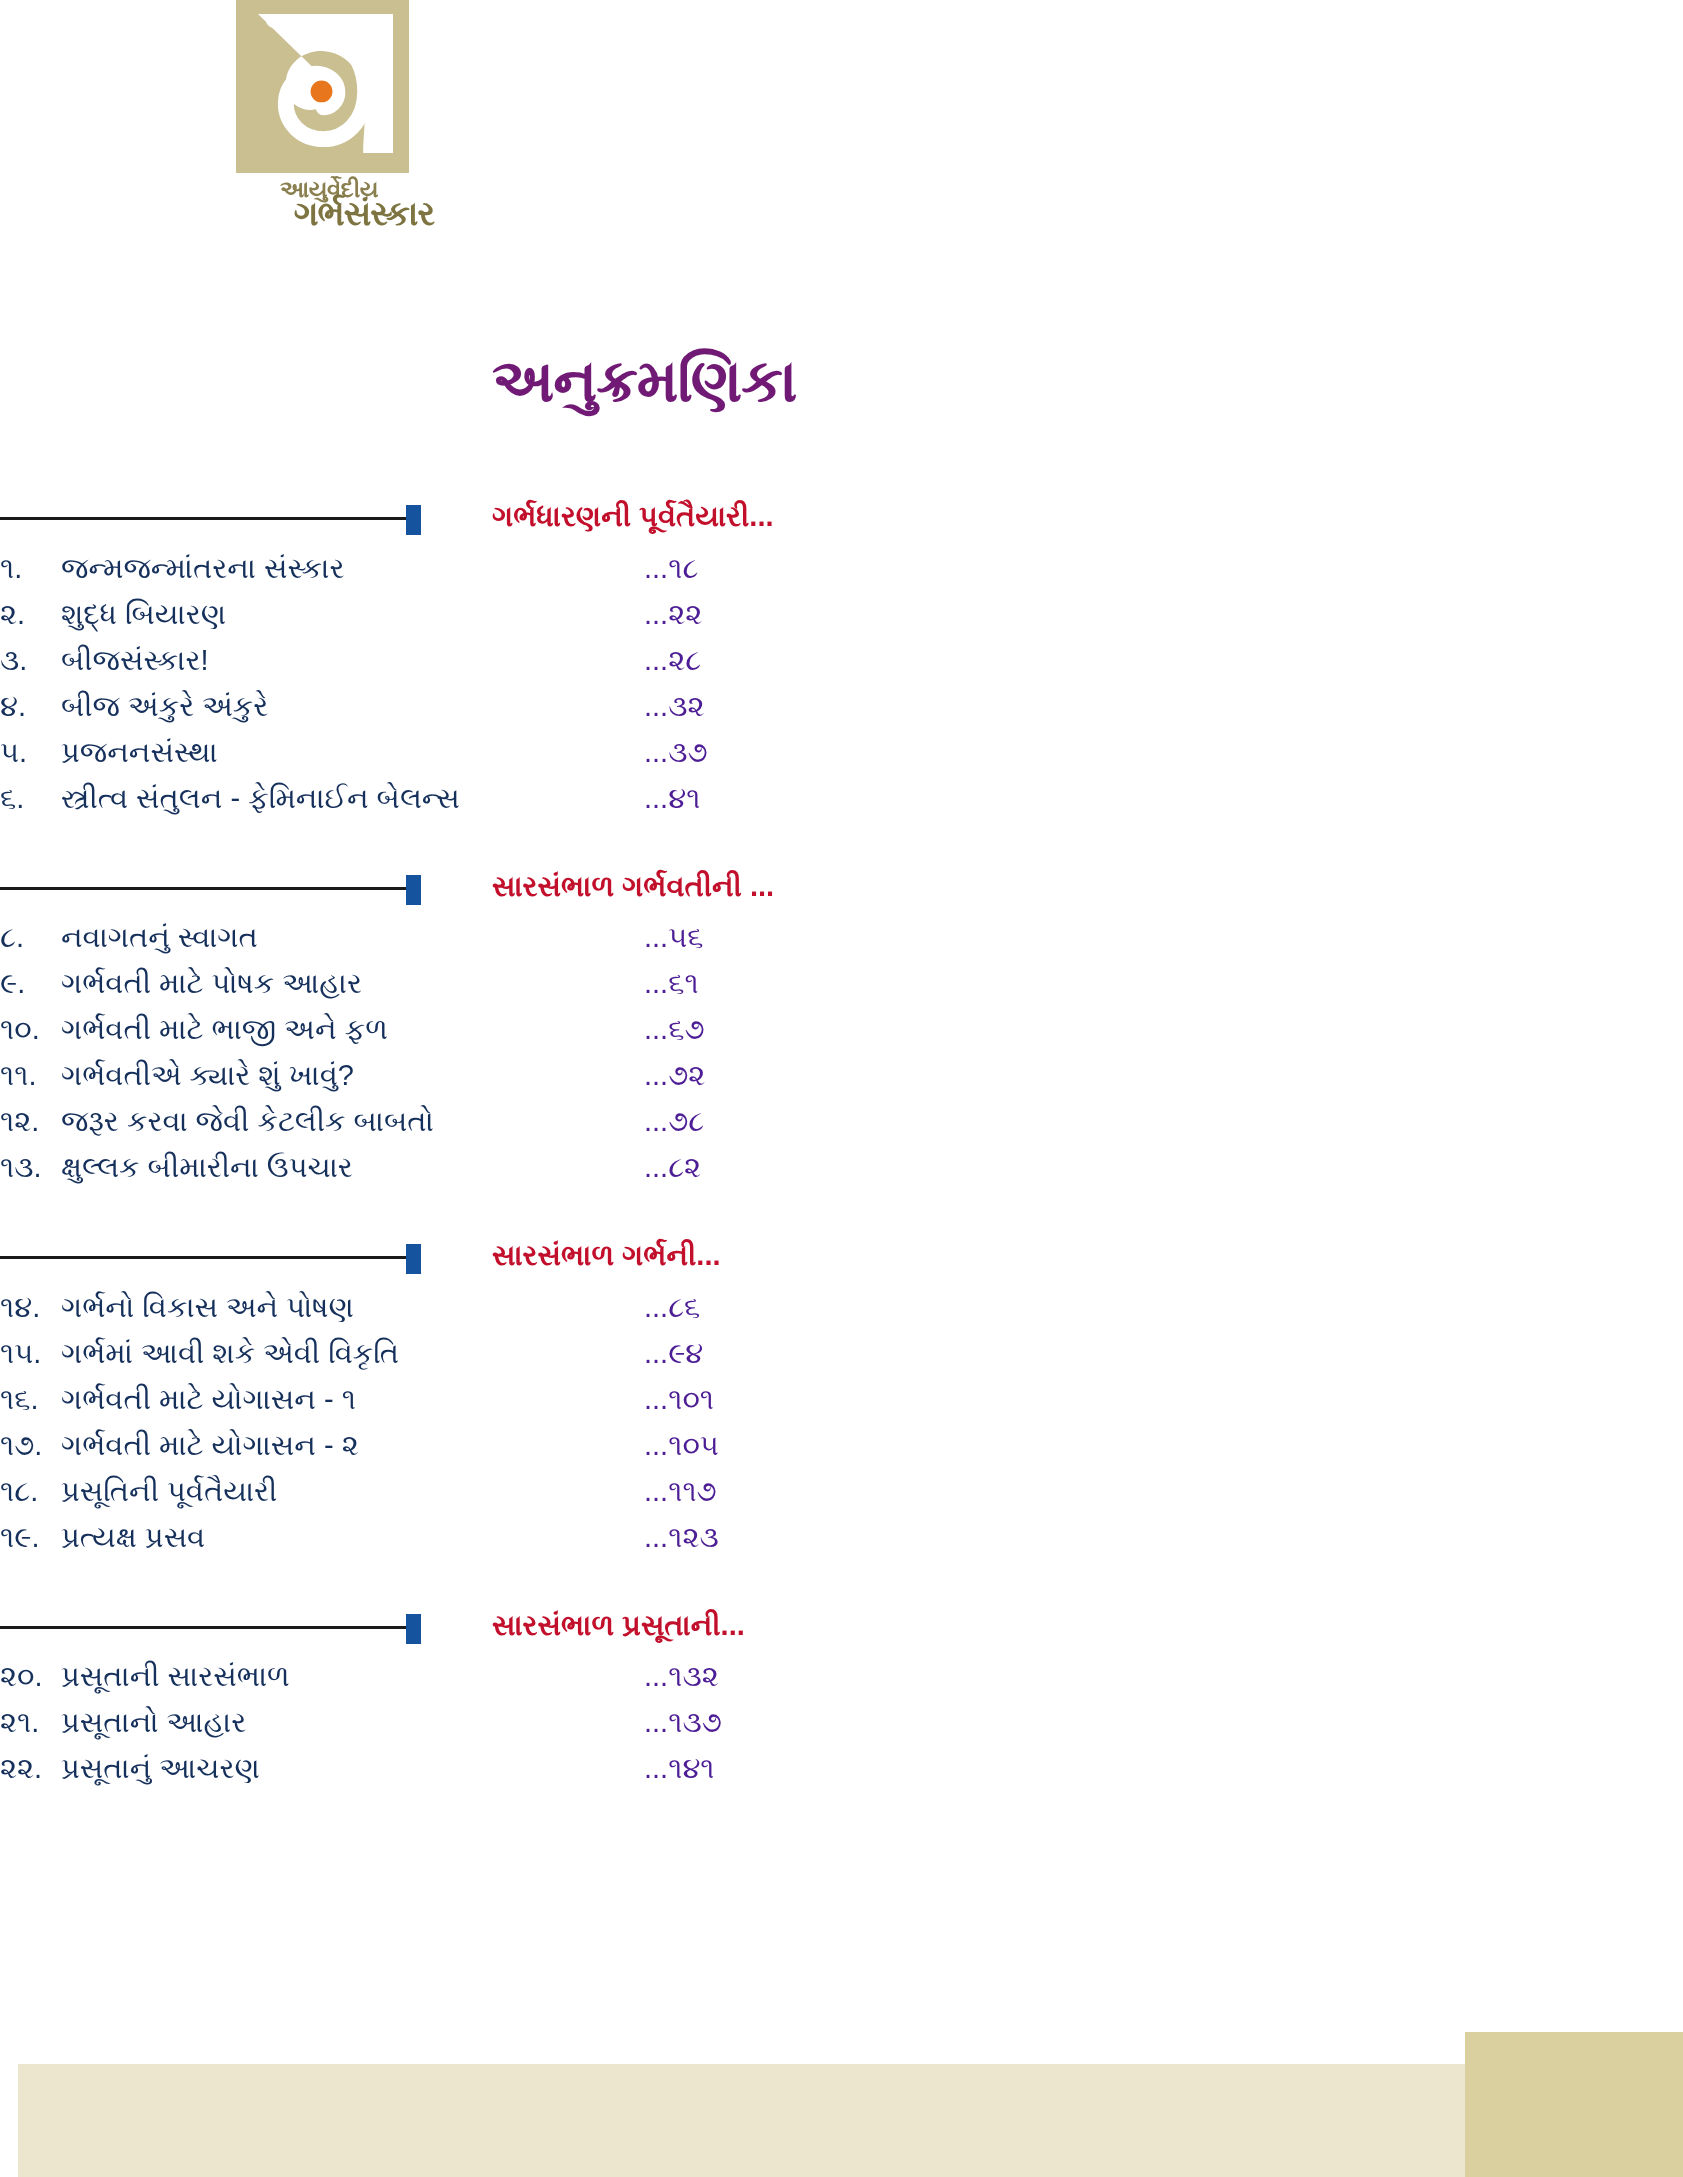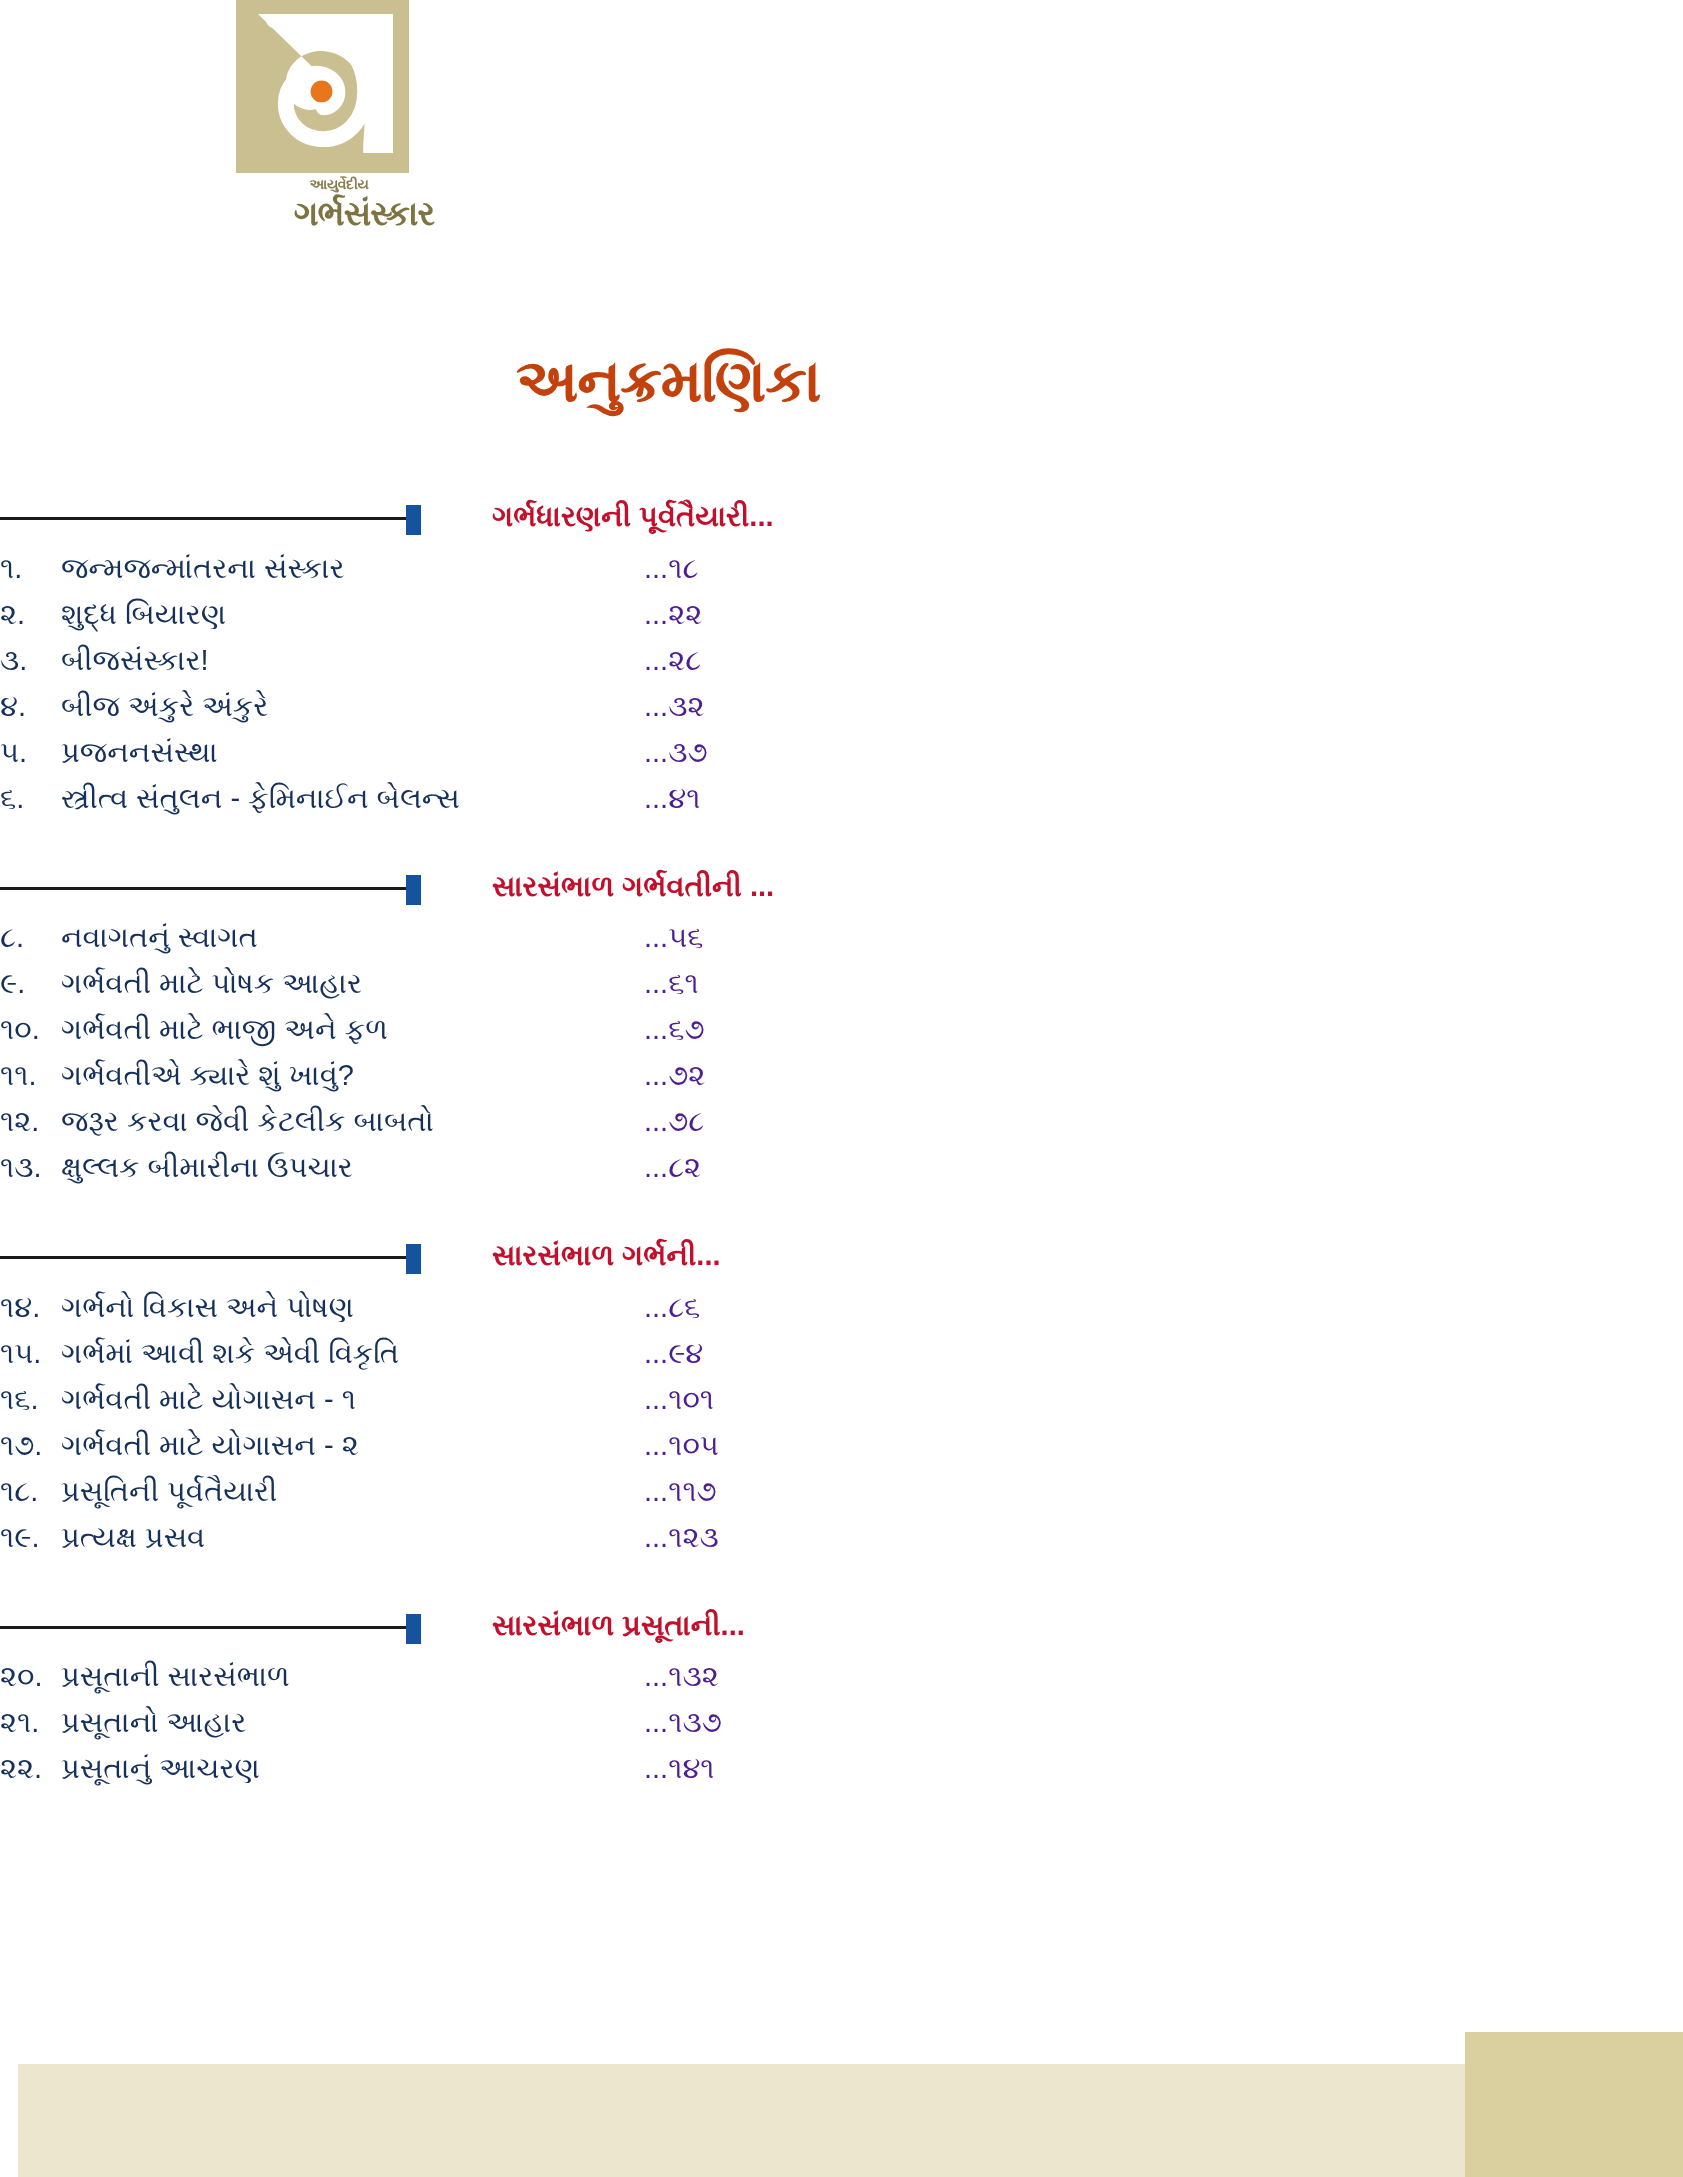--- a/index.html
+++ b/index.html
@@ -33,25 +33,25 @@
   }
   #logo-swirl-inner {
     position: absolute;
     left: 18px;
     top: 14px;
     width: 139px;
     height: 139px;
   }
   .logo-caption-small {
     position: absolute;
-    left: 14px;
+    left: 4px;
     top: 176px;
     width: 178px;
     text-align: center;
-    font-size: 14px;
+    font-size: 23px;
     font-weight: bold;
     color: #8a7f4e;
     letter-spacing: -0.5px;
   }
   .logo-caption-main {
     position: absolute;
     left: -10px;
     top: 194px;
     width: 208px;
     text-align: right;
@@ -61,23 +61,22 @@
     letter-spacing: -1px;
   }
 
   
   #page-title {
     position: absolute;
     left: 492px;
     top: 307px;
     font-size: 59px;
     font-weight: bold;
-    color: #c2410c;
+    color: #701a75;
     letter-spacing: -1px;
-    margin-left: 24px;
   }
 
   
   #toc {
     position: absolute;
     left: 0;
     top: 495px;
     width: 1403px;
   }
   .toc-section {

